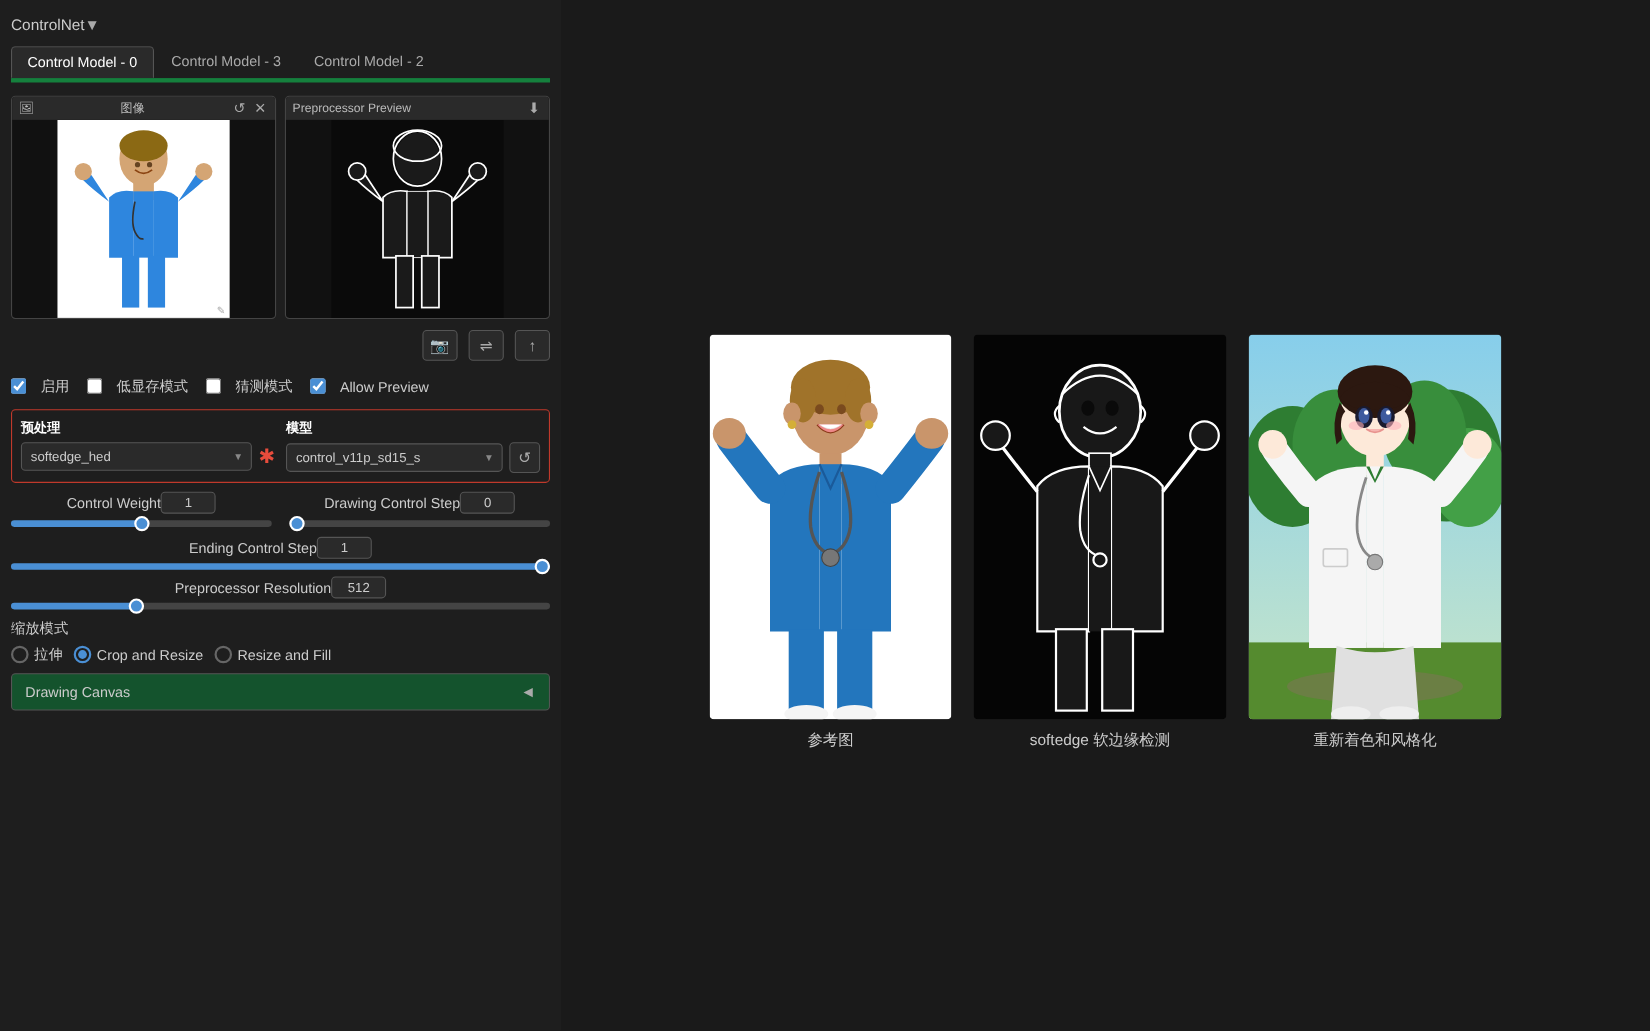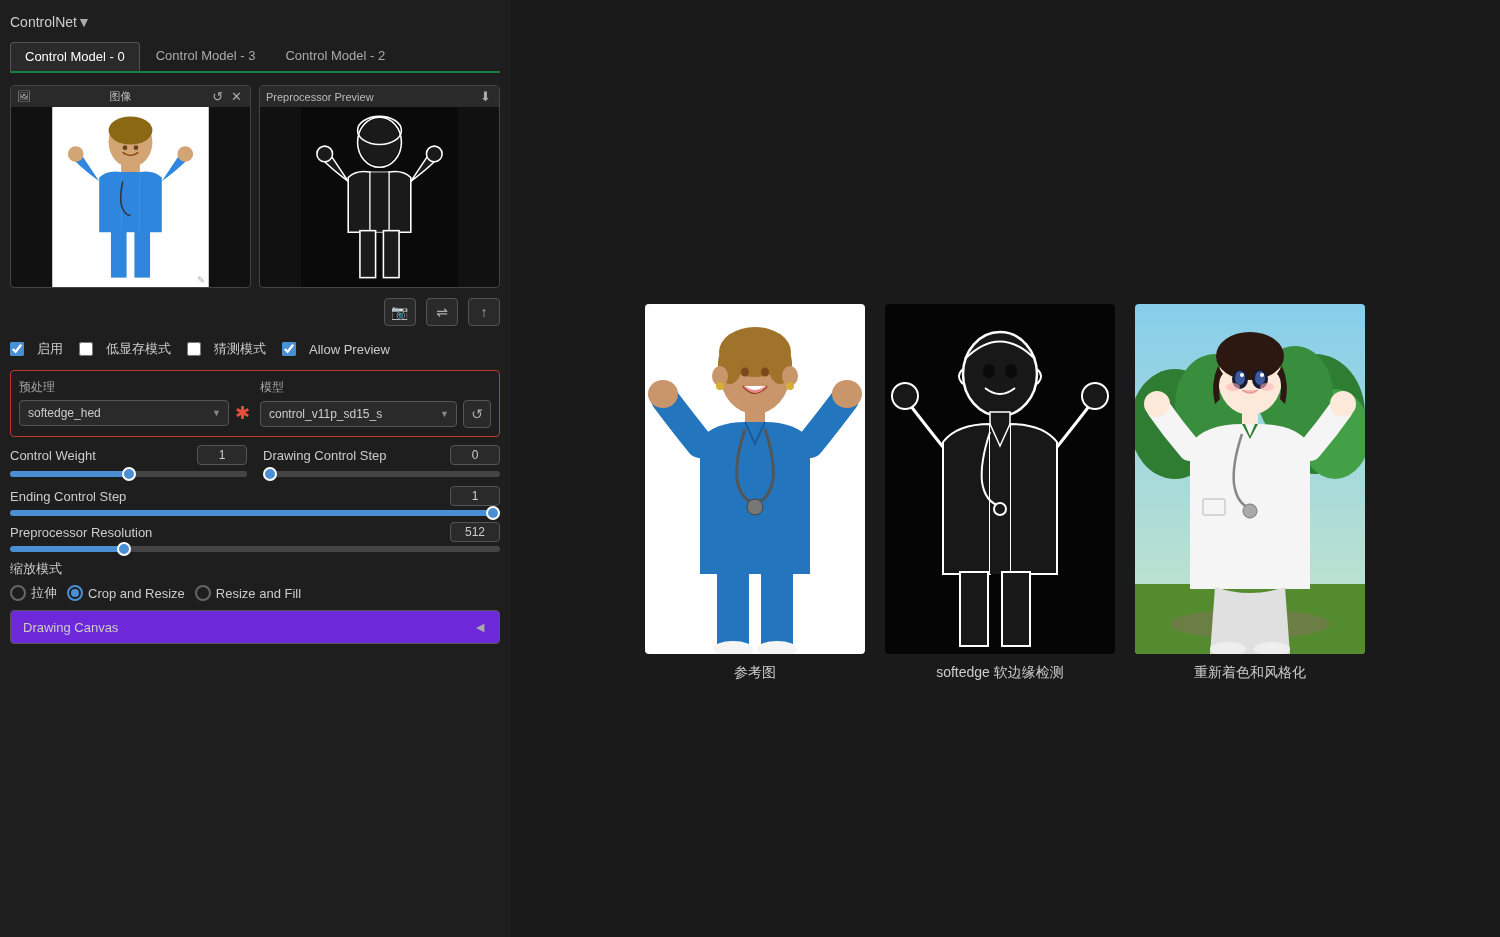--- a/index.html
+++ b/index.html
@@ -39,21 +39,21 @@
     .collapse-arrow {
       color: #aaa;
       cursor: pointer;
       font-size: 14px;
     }
 
     
     .tabs {
       display: flex;
       gap: 2px;
-      border-bottom: 2px solid #15803d;
+      border-bottom: 4px solid #15803d;
     }
 
     .tab {
       padding: 6px 14px;
       cursor: pointer;
       color: #aaa;
       border-radius: 4px 4px 0 0;
       font-size: 13px;
     }
 
@@ -176,23 +176,24 @@
     .preproc-model-row {
       display: flex;
       gap: 10px;
     }
 
     .field-group {
       flex: 1;
     }
 
     .field-label {
-      color: #a3a3a3;
+      color: #ffffff;
       font-size: 12px;
       margin-bottom: 4px;
+      font-weight: bold;
     }
 
     .select-row {
       display: flex;
       align-items: center;
       gap: 6px;
     }
 
     .star-btn {
       color: #e74c3c;
@@ -224,21 +225,21 @@
     }
 
     .slider-row {
       display: flex;
       flex-direction: column;
       gap: 4px;
     }
 
     .slider-header {
       display: flex;
-      justify-content: space-between;
+      justify-content: center;
       align-items: center;
     }
 
     .slider-label {
       color: #ccc;
       font-size: 13px;
     }
 
     .slider-value-box {
       background: #2a2a2a;
@@ -331,21 +332,21 @@
     .radio-label {
       color: #ccc;
       font-size: 13px;
     }
 
     
     .drawing-canvas-row {
       display: flex;
       align-items: center;
       justify-content: space-between;
-      background: #6d28d9;
+      background: #14532d;
       border: 1px solid #555;
       border-radius: 4px;
       padding: 8px 12px;
       cursor: pointer;
     }
 
     .drawing-canvas-label {
       color: #ccc;
       font-size: 13px;
     }

